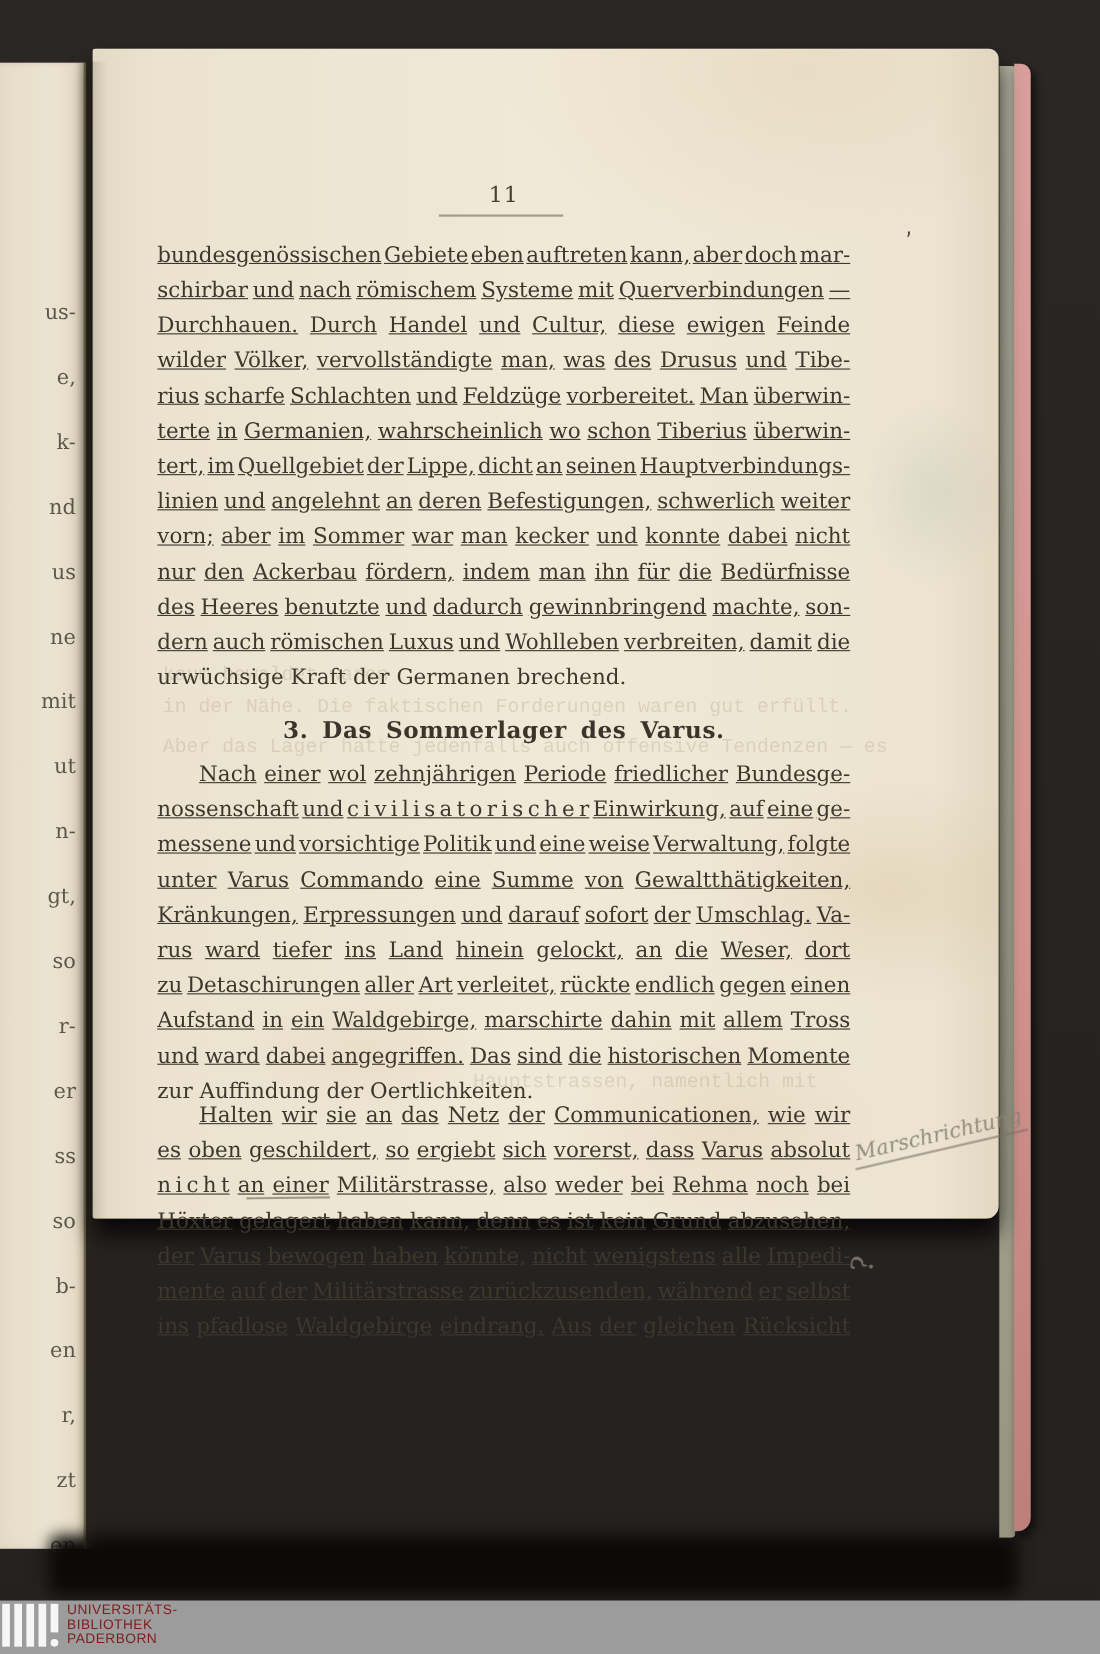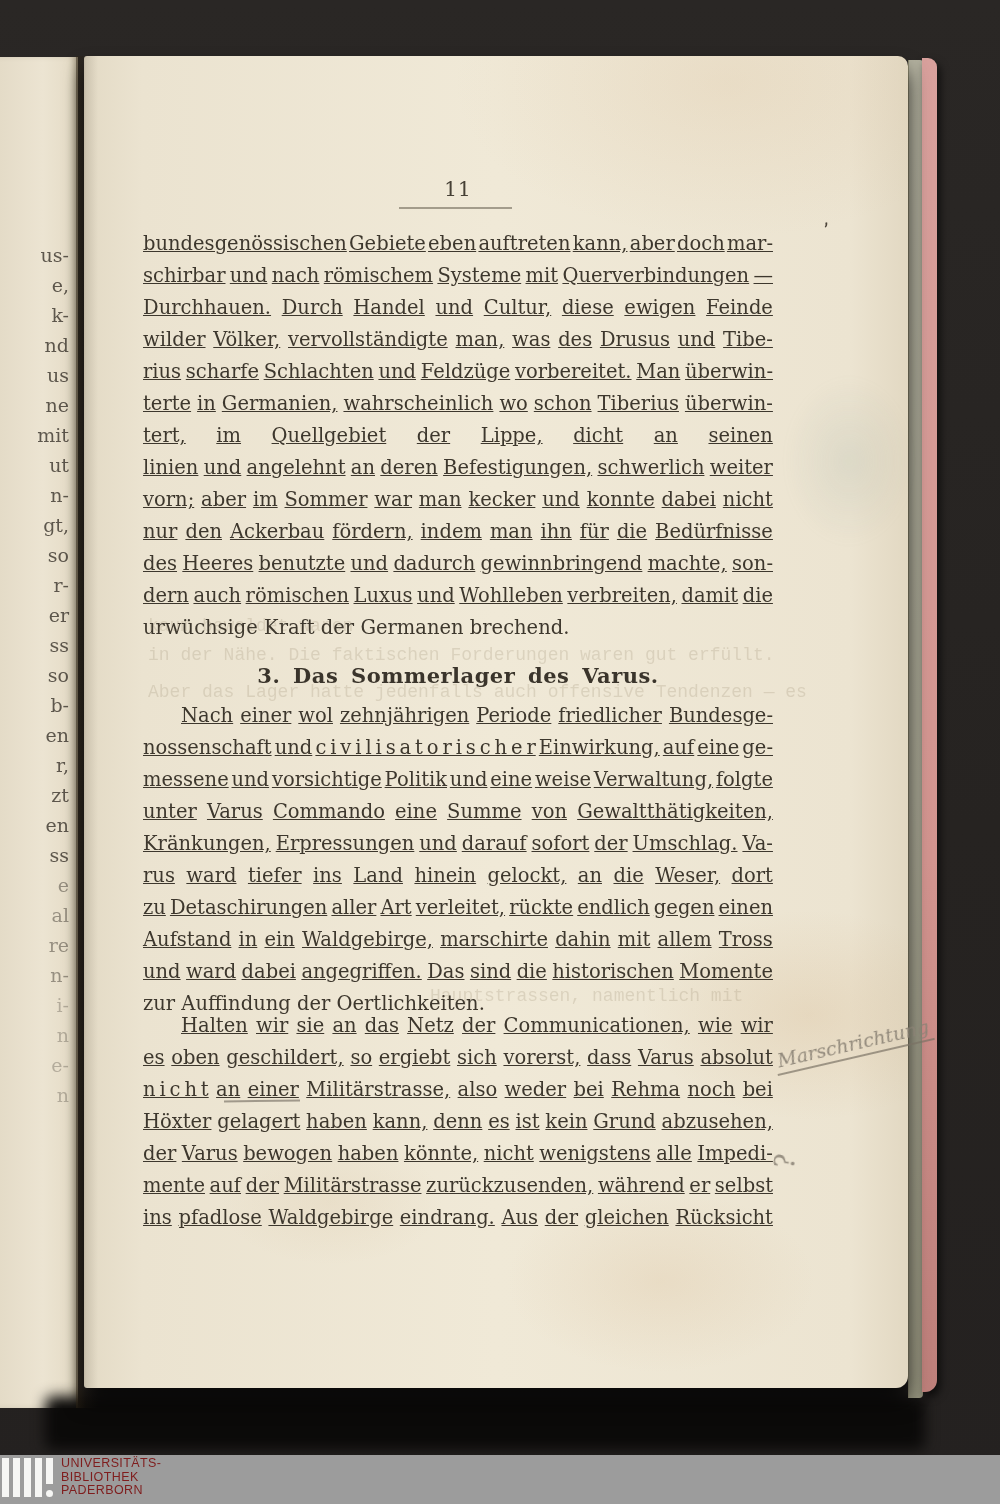--- a/index.html
+++ b/index.html
@@ -5,28 +5,28 @@
   html,body{margin:0;padding:0;background:#1c1a18;}
   .stage{position:relative;width:1000px;height:1504px;overflow:hidden;
          background:linear-gradient(180deg,#2a2725 0%,#262321 55%,#242120 100%);
          font-family:"DejaVu Serif","Liberation Serif",serif;}
   
   .left-strip{position:absolute;left:0;top:57px;width:78px;height:1351px;
       background:linear-gradient(90deg,#e4dbc7 0%,#ece4d2 55%,#e6ddc8 88%,#d9cfb8 100%);
       box-shadow:inset -7px 0 9px -5px rgba(70,58,38,.55);}
   .edge-fragments{position:absolute;left:0;top:183px;width:72px;}
   .edge-frag{height:30px;line-height:30px;text-align:right;padding-right:3px;
-      font-size:19px;color:#453f36;opacity:.85;}
+      font-size:19px;color:#453f36;opacity:.85;margin-top:29px;}
   .edge-frag:nth-child(n+22){opacity:.5;}
   .edge-frag:nth-child(n+26){opacity:.32;}
   .gutter{position:absolute;left:76px;top:56px;width:22px;height:1352px;
       background:linear-gradient(90deg,rgba(45,35,20,.5) 0%,rgba(45,35,20,.12) 45%,rgba(45,35,20,0) 100%);
       z-index:3;}
   
-  .main-page{position:absolute;left:84px;top:56px;width:824px;height:1332px;
+  .main-page{position:absolute;left:84px;top:44px;width:824px;height:1064px;
       border-radius:3px 10px 12px 3px;z-index:2;
       background:
         radial-gradient(ellipse 420px 240px at 78% 2%, rgba(212,178,136,.18), transparent 65%),
         radial-gradient(ellipse 240px 150px at 88% 72%, rgba(206,170,124,.22), transparent 70%),
         radial-gradient(ellipse 220px 130px at 70% 92%, rgba(208,172,128,.18), transparent 70%),
         radial-gradient(ellipse 160px 90px at 30% 86%, rgba(200,168,124,.12), transparent 70%),
         linear-gradient(90deg,#e3dac5 0%,#ebe3d0 7%,#f0e9d7 50%,#ece4d1 93%,#e2d8c2 100%);
       box-shadow:0 14px 20px rgba(0,0,0,.75);}
   .page-number{position:absolute;left:59px;width:630px;top:121px;text-align:center;
       font-size:20px;letter-spacing:1px;color:#464035;}
@@ -188,20 +188,21 @@
         </div>
         <div class="text-line j">
           <span>tert,</span>
           <span>im</span>
           <span>Quellgebiet</span>
           <span>der</span>
           <span>Lippe,</span>
           <span>dicht</span>
           <span>an</span>
           <span>seinen</span>
+          <span>Hauptverbindungs-</span>
         </div>
         <div class="text-line j">
           <span>linien</span>
           <span>und</span>
           <span>angelehnt</span>
           <span>an</span>
           <span>deren</span>
           <span>Befestigungen,</span>
           <span>schwerlich</span>
           <span>weiter</span>

